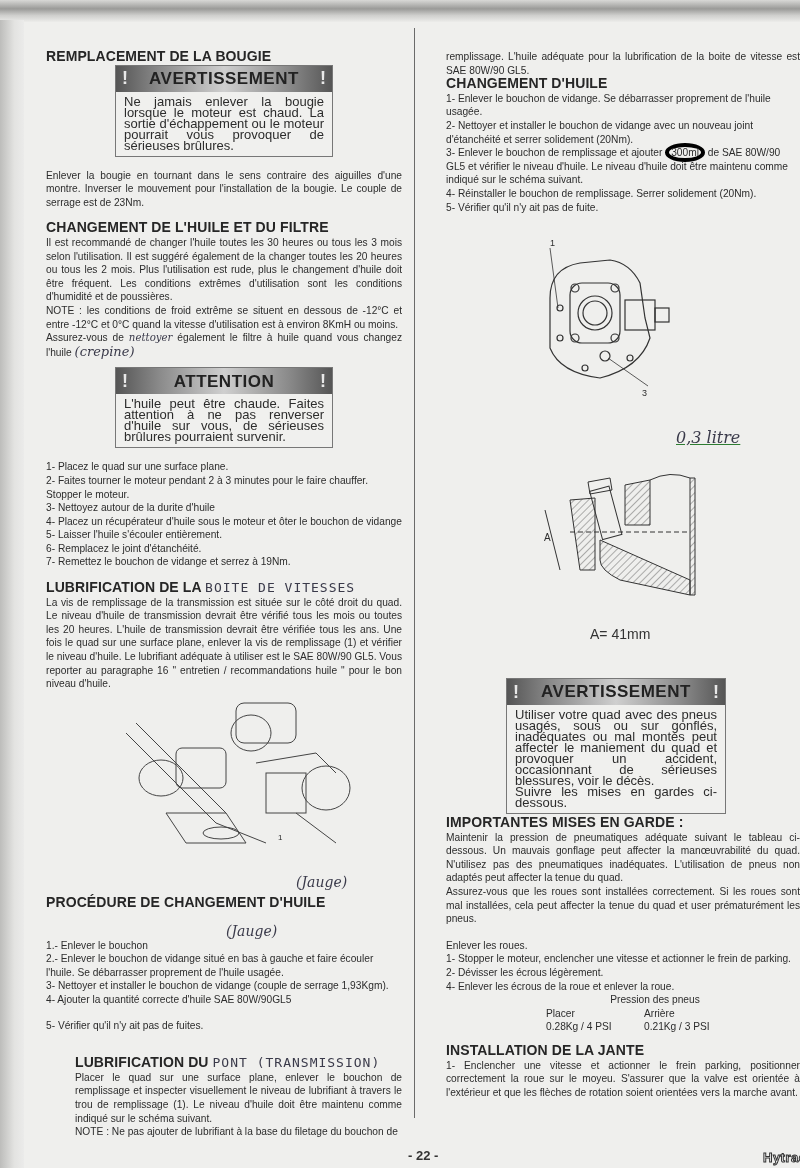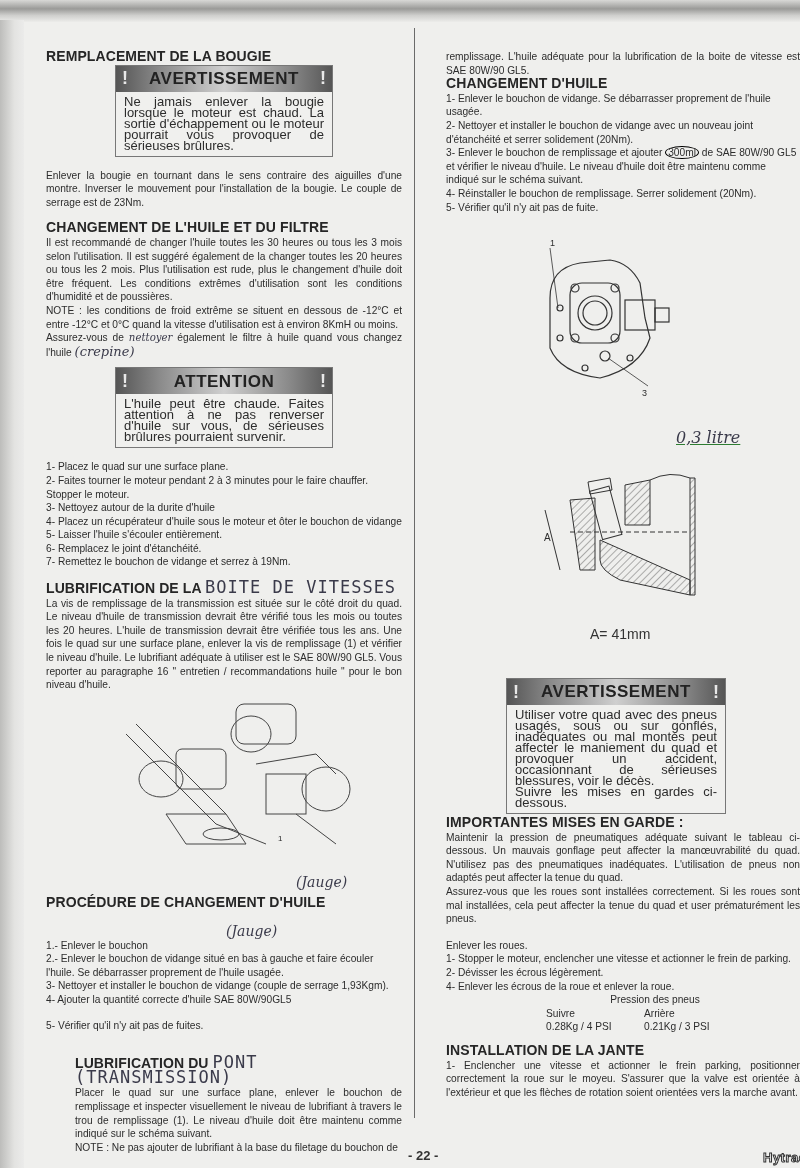--- a/index.html
+++ b/index.html
@@ -15,40 +15,40 @@
   .page { position:absolute; left:24px; top:22px; width:776px; height:1146px;
     background:#efefed; }
   .divider { position:absolute; left:414px; top:28px; width:1px; height:1090px; background:#6a6a6a; }
 
   .col { position:absolute; font-size:10.2px; line-height:13.6px; }
   .col-left { left:46px; top:50px; width:356px; }
   .col-right { left:446px; top:50px; width:354px; }
 
   h2 { font-size:14px; font-weight:bold; margin:0 0 1px 0; color:#262626; letter-spacing:0.1px; }
   p { margin:0; text-align:justify; }
-  .hand { font-family:"DejaVu Sans Mono", monospace; font-weight:normal; color:#3a3a4a; font-size:17px; letter-spacing:1px; }
+  .hand { font-family:"DejaVu Sans Mono", monospace; font-weight:normal; color:#3a3a4a; font-size:13px; letter-spacing:1px; }
   .hand-inline { font-family:"DejaVu Serif", serif; font-style:italic; color:#3a3a4a; }
 
   .warn { border:1px solid #777; background:#f0f0ee; margin:0 auto; }
   .warn-head { height:26px; display:flex; align-items:center; justify-content:space-between;
     background:linear-gradient(90deg,#555 0%,#8a8a8a 20%,#cfcfcf 50%,#8a8a8a 80%,#555 100%);
     padding:0 6px; }
   .warn-head .bang { color:#e8e8e8; font-size:18px; font-weight:bold; }
   .warn-head .title { font-size:17px; font-weight:bold; color:#222; letter-spacing:0.5px; }
   .warn-body { padding:4px 8px 5px 8px; font-size:13px; line-height:11px; text-align:justify; }
 
   ol.steps { list-style:none; margin:0; padding:0; }
   ol.steps li { margin:0; }
 
   .figure { position:absolute; }
   .fig-caption { position:absolute; font-size:14px; color:#333; }
   .page-num { position:absolute; left:408px; top:1148px; font-size:13px; font-weight:bold; color:#333; }
   .logo { position:absolute; left:763px; top:1150px; font-size:13px; font-weight:bold;
     color:#f4f4f4; -webkit-text-stroke:1px #333; letter-spacing:0.5px; }
-  .circle { border:1px solid #000000; border-radius:50%; padding:0 2px; }
+  .circle { border:4px solid #000000; border-radius:50%; padding:0 2px; }
   .pressure { margin:3px 0 0 100px; display:grid; grid-template-columns:98px 120px; row-gap:0; }
 </style>
 </head>
 <body>
 
 <div class="scan-top"></div>
 <div class="scan-left"></div>
 <div class="page"></div>
 <div class="divider"></div>
 
@@ -225,21 +225,21 @@
     <p>Maintenir la pression de pneumatiques adéquate suivant le tableau ci-dessous. Un mauvais gonflage peut affecter la manœuvrabilité du quad. N'utilisez pas des pneumatiques inadéquates. L'utilisation de pneus non adaptés peut affecter la tenue du quad.</p>
     <p>Assurez-vous que les roues sont installées correctement. Si les roues sont mal installées, cela peut affecter la tenue du quad et user prématurément les pneus.</p>
     <p style="margin-top:13px;">Enlever les roues.</p>
     <ol class="steps">
       <li>1- Stopper le moteur, enclencher une vitesse et actionner le frein de parking.</li>
       <li>2- Dévisser les écrous légèrement.</li>
       <li>4- Enlever les écrous de la roue et enlever la roue.</li>
     </ol>
     <div class="pressure" style="margin-top:0;">
       <span style="grid-column:1 / span 2;text-align:center;">Pression des pneus</span>
-      <span>Suivre</span>
+      <span>Placer</span>
       <span>Arrière</span>
       <span>0.28Kg / 4 PSI</span>
       <span>0.21Kg / 3 PSI</span>
     </div>
   </section>
   <section style="margin-top:10px;">
     <h2>INSTALLATION DE LA JANTE</h2>
     <p>1- Enclencher une vitesse et actionner le frein parking, positionner correctement la roue sur le moyeu. S'assurer que la valve est orientée à l'extérieur et que les flèches de rotation soient orientées vers la marche avant.</p>
   </section>
 </div>

